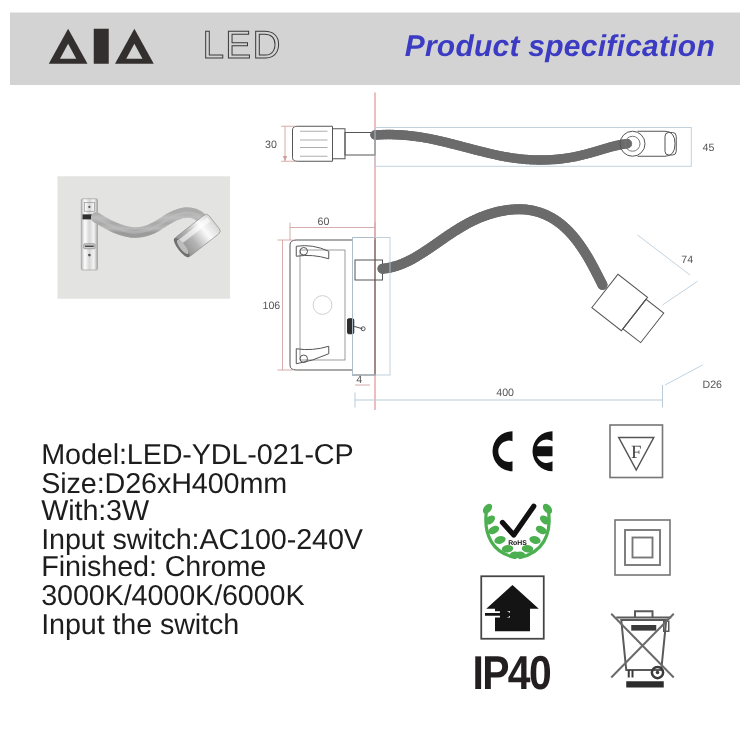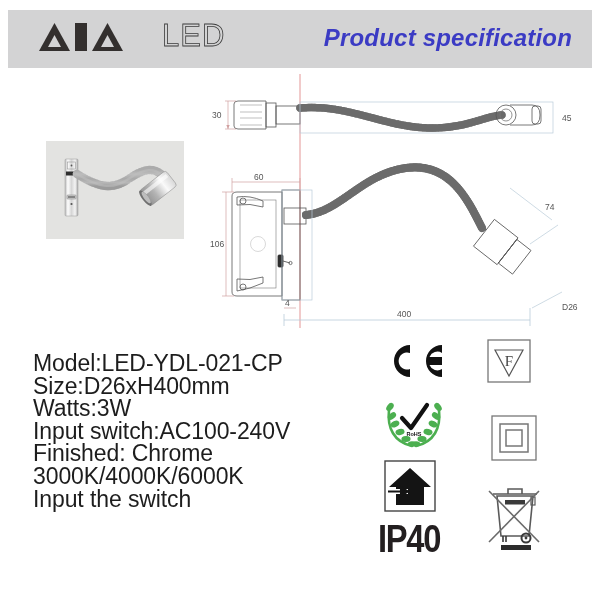--- a/index.html
+++ b/index.html
@@ -303,21 +303,21 @@
     <g stroke="#b9cbd9" stroke-width="0.7">
       <line x1="322" y1="238" x2="352" y2="222"></line>
     </g>
     <text x="352" y="240" font-family="Liberation Sans, sans-serif" font-size="8.5" fill="#555">D26</text>
   </svg>
 </div>
 
 <div id="spec-list">
   <div class="spec-line">Model:LED-YDL-021-CP</div>
   <div class="spec-line">Size:D26xH400mm</div>
-  <div class="spec-line">Watts:3W</div>
+  <div class="spec-line">With:3W</div>
   <div class="spec-line">Input switch:AC100-240V</div>
   <div class="spec-line">Finished: Chrome</div>
   <div class="spec-line">3000K/4000K/6000K</div>
   <div class="spec-line">Input the switch</div>
 </div>
 
 <div id="cert-area">
 
   <div class="cert-cell" id="cert-ce">
     <svg width="66" height="42" viewBox="0 0 66 42">

